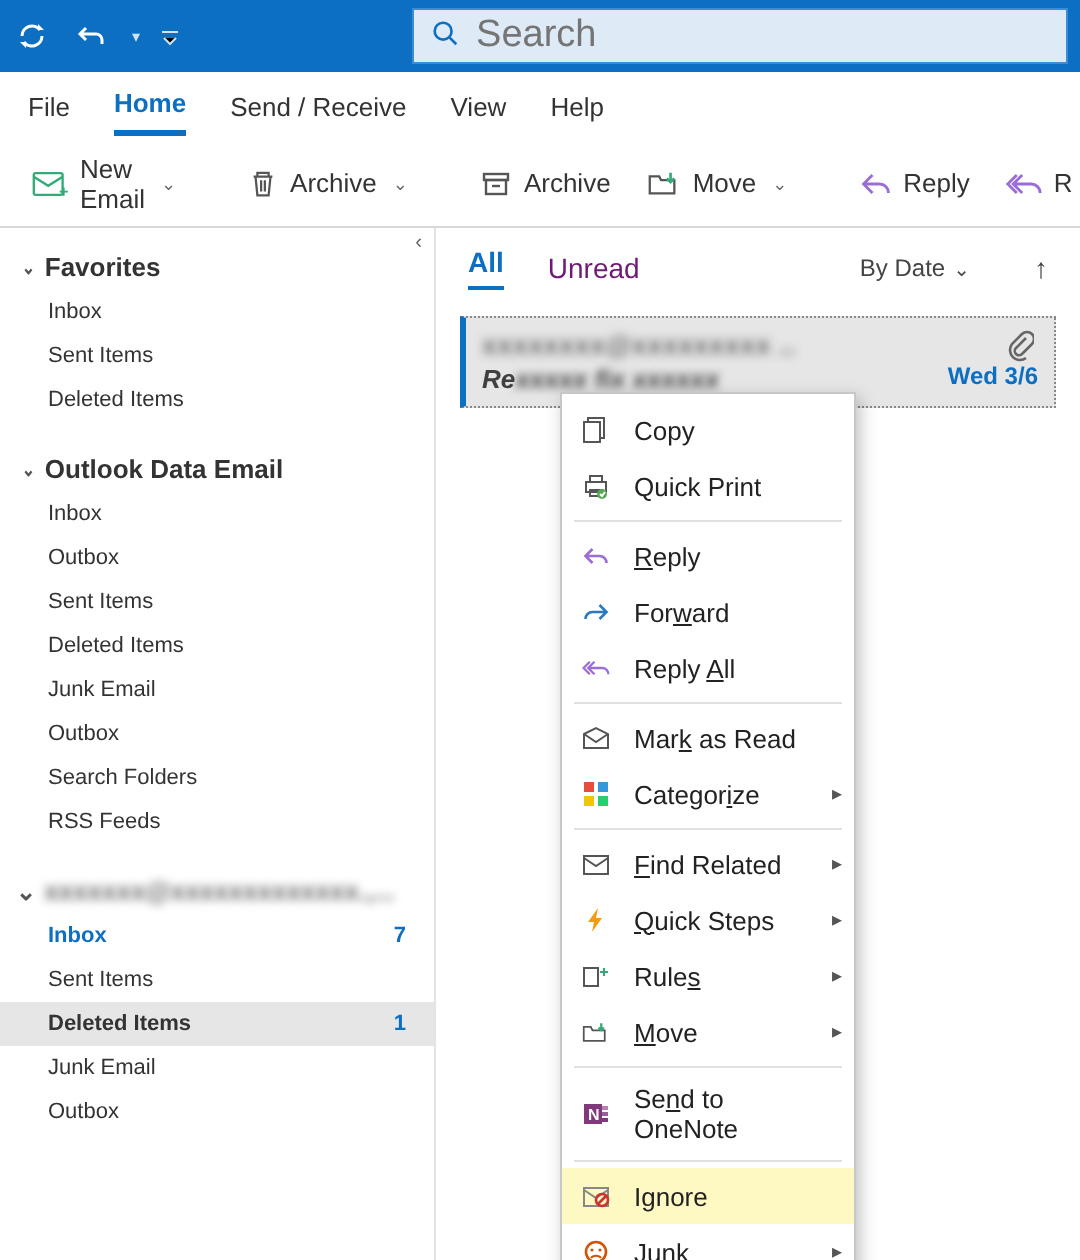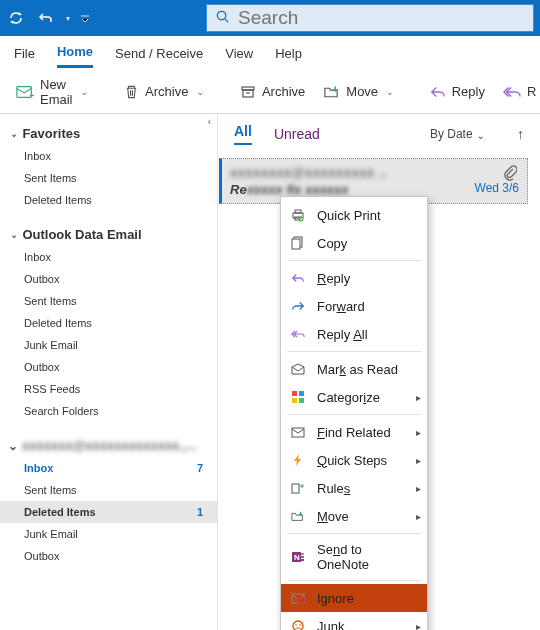--- a/index.html
+++ b/index.html
@@ -44,33 +44,33 @@
   .nav-blur::before { content: "⌄"; text-shadow:none; color:#555; font-size:12px; margin-left:-14px; margin-right:4px; }
 
   
   .list { flex: 1; position: relative; background: #fff; }
   .list-head { display: flex; align-items: center; height: 40px; padding: 0 16px; gap: 22px; font-size: 14px; }
   .list-head .tab.active { color: #0d6fc1; font-weight: 600; border-bottom: 2px solid #0d6fc1; padding-bottom: 4px; }
   .list-head .tab { color: #701a75; }
   .list-head .sort { margin-left: auto; font-size: 12px; color: #444; display:flex; align-items:flex-end; gap:4px; }
   .list-head .sortdir { font-size: 14px; color: #444; }
 
-  .msg { margin: 4px 12px 0 1px; border: 1px dotted #888; border-left: 3px solid #0d6fc1; background: #e6e6e6; padding: 6px 8px 8px 8px; position: relative; height: 46px; }
+  .msg { margin: 4px 12px 0 12px; border: 1px dotted #888; border-left: 3px solid #0d6fc1; background: #e6e6e6; padding: 6px 8px 8px 8px; position: relative; height: 46px; }
   .msg .from { color: transparent; text-shadow: 0 0 5px rgba(70,70,70,0.8); font-weight: 600; font-size: 13px; letter-spacing: 0.5px; }
   .msg .subj { color: #404040; font-weight: 600; font-size: 13px; margin-top: 2px; font-style: italic; }
   .subj-blur { filter: blur(2px); }
-  .msg .date { position: absolute; right: 8px; bottom: 8px; color: #0d6fc1; font-weight: 400; font-size: 12px; }
+  .msg .date { position: absolute; right: 8px; bottom: 8px; color: #0d6fc1; font-weight: 700; font-size: 12px; }
   .msg .attach { position: absolute; right: 10px; top: 6px; color: #666; }
 
   
   .ctxmenu { position: absolute; left: 280px; top: 196px; width: 148px; background: #fff; border: 1px solid #c8c8c8; box-shadow: 2px 3px 8px rgba(0,0,0,0.25); padding: 4px 0; }
   .ctxitem { display: flex; align-items: center; gap: 10px; padding: 5px 10px 5px 8px; font-size: 13px; color: #222; position: relative; }
   .ctxitem .ico { width: 18px; height: 18px; display: flex; align-items: center; justify-content: center; flex-shrink: 0; }
   .ctxitem .arr { position: absolute; right: 6px; font-size: 10px; color: #555; }
-  .ctxitem.sel { background: #c2410c; }
+  .ctxitem.sel { background: #fef9c3; }
   .ctxsep { height: 1px; background: #e1e1e1; margin: 3px 6px; }
   .ctxitem u { text-decoration: underline; }
 </style>
 </head>
 <body>
 
 <div class="titlebar">
   <div class="titlebar-left">
     <div class="tb-btn">
       <svg width="16" height="16" viewBox="0 0 16 16">
@@ -200,24 +200,24 @@
       <div class="nav-item">
           <span>Deleted Items</span>
         </div>
       <div class="nav-item">
           <span>Junk Email</span>
         </div>
       <div class="nav-item">
           <span>Outbox</span>
         </div>
       <div class="nav-item">
+          <span>Search Folders</span>
+        </div>
+      <div class="nav-item">
           <span>RSS Feeds</span>
-        </div>
-      <div class="nav-item">
-          <span>Search Folders</span>
         </div>
     </div>
 
     <div class="nav-section">
       <div class="nav-blur">xxxxxxx@xxxxxxxxxxxxx.,...</div>
       <div class="nav-item blue">
         <span>Inbox</span>
         <span class="badge">7</span>
       </div>
       <div class="nav-item">
@@ -257,37 +257,37 @@
           </svg>
       </div>
     </div>
   </div>
 </div>
 
 <div class="ctxmenu">
   <div class="ctxitem">
     <span class="ico">
         <svg width="14" height="14" viewBox="0 0 14 14">
+          <rect x="3" y="1" width="8" height="10" fill="none" stroke="#555"></rect>
+          <rect x="1" y="3" width="8" height="10" fill="#fff" stroke="#555"></rect>
+        </svg>
+      </span>
+    <span>Copy</span>
+  </div>
+  <div class="ctxitem">
+    <span class="ico">
+        <svg width="14" height="14" viewBox="0 0 14 14">
           <rect x="2" y="5" width="10" height="5" fill="none" stroke="#555"></rect>
           <rect x="4" y="2" width="6" height="3" fill="none" stroke="#555"></rect>
           <rect x="4" y="9" width="6" height="3" fill="none" stroke="#555"></rect>
           <circle cx="10" cy="11" r="2.5" fill="#5a5" stroke="none"></circle>
           <path d="M9 11l1 1 1.5-2" stroke="#fff" fill="none"></path>
         </svg>
       </span>
     <span>Quick Print</span>
-  </div>
-  <div class="ctxitem">
-    <span class="ico">
-        <svg width="14" height="14" viewBox="0 0 14 14">
-          <rect x="3" y="1" width="8" height="10" fill="none" stroke="#555"></rect>
-          <rect x="1" y="3" width="8" height="10" fill="#fff" stroke="#555"></rect>
-        </svg>
-      </span>
-    <span>Copy</span>
   </div>
   <div class="ctxsep"></div>
   <div class="ctxitem">
     <span class="ico">
         <svg width="14" height="12" viewBox="0 0 16 12">
           <path fill="none" stroke="#9b6dd7" stroke-width="1.5" d="M6 2L2 6l4 4M2 6h8a4 4 0 0 1 4 4"></path>
         </svg>
       </span>
     <span><u>R</u>eply</span>
   </div>

